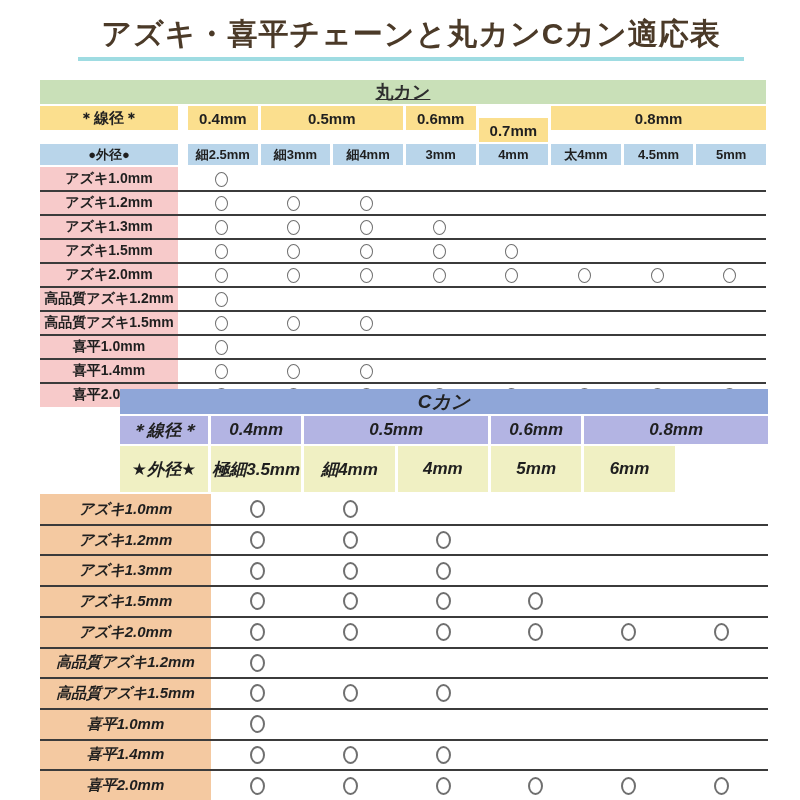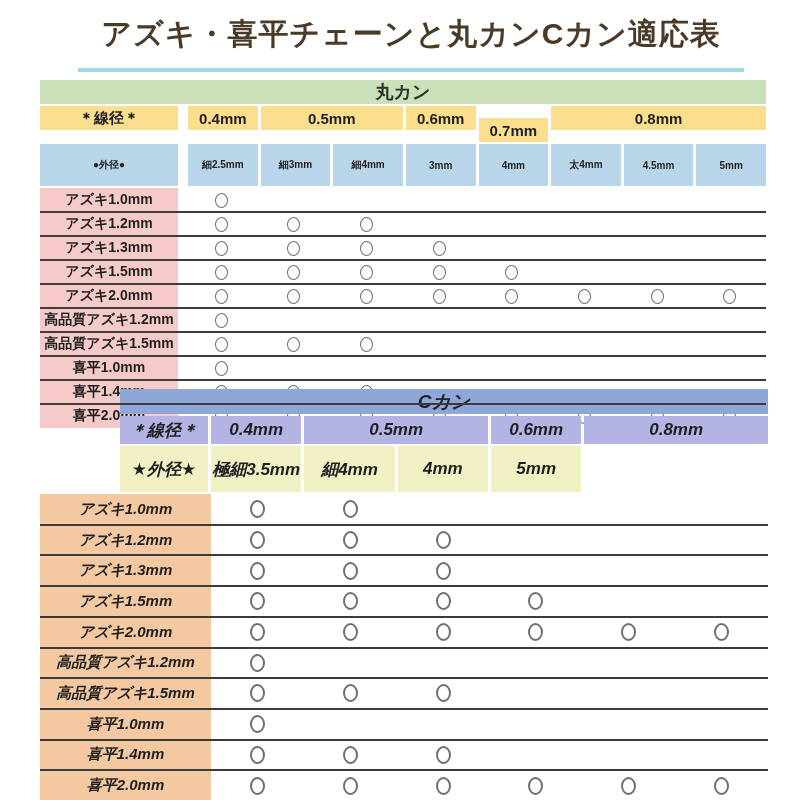--- a/index.html
+++ b/index.html
@@ -8,38 +8,38 @@
     --title-underline:#9fdce2; --title-text:#4b3a28; --separator:#3b3b3b; --circle:#6f6f6f;
   }
   *{box-sizing:border-box; margin:0; padding:0;}
   html,body{width:800px; height:800px; overflow:hidden; background:#ffffff;
     font-family:"Liberation Sans","DejaVu Sans",sans-serif; font-weight:bold; color:#1f1f1f;}
   .stage{position:relative; width:800px; height:800px;}
 
   
   .page-title{position:absolute; left:78px; top:14px; width:666px; text-align:center;
     font-size:30px; letter-spacing:1px; color:var(--title-text);
-    border-bottom:4px solid var(--title-underline); padding-bottom:13px;}
+    border-bottom:4px solid var(--title-underline); padding-bottom:2px;}
 
   
   .thead{display:grid; column-gap:3px; row-gap:2px;}
   .cell{display:flex; align-items:center; justify-content:center; text-align:center; white-space:nowrap;}
   .tbody{position:relative;}
   .trow{display:grid; position:relative;}
   .rlabel{display:flex; align-items:center; justify-content:center; white-space:nowrap;}
   .slot{display:flex; align-items:center; justify-content:center;}
   .sep{position:absolute; left:0; width:100%; height:2px; background:var(--separator); z-index:3;}
   .mark{border-radius:50%; background:#fff;}
 
   
   .mk{position:absolute; left:40px; top:80px; width:726px;}
   .mk .thead{grid-template-columns:145px repeat(8,1fr);}
-  .mk .title-cell{grid-column:1 / -1; height:24px; background:var(--marukan-header); font-size:18px; color:#2e2e2e;}
+  .mk .title-cell{grid-column:1 / -1; height:24px; background:var(--marukan-header); font-size:18px; color:#2e2e2e;text-decoration:underline;}
   .mk .wire-cell{height:24px; background:var(--wire-row); font-size:15px;}
-  .mk .outer-cell{height:42px; background:var(--outer-row); font-size:10px;}
+  .mk .outer-cell{height:21px; background:var(--outer-row); font-size:13px;}
   .mk .hlabel{margin-right:7px;}
   .mk .tbody{margin-top:2px;}
   .mk .trow{grid-template-columns:145px repeat(8,1fr); height:24px;}
   .mk .rlabel{background:var(--row-label); margin-right:7px; font-size:14px;}
   .mk .mark{width:13px; height:15px; border:1.5px solid var(--circle);}
 
   
   .ck{position:absolute; left:40px; top:389px; width:728px;font-style:italic;}
   .ck .thead{margin-left:80px; width:648px; grid-template-columns:88px repeat(6,1fr);}
   .ck .title-cell{grid-column:1 / -1; height:25px; background:var(--ckan-header); font-size:19px; color:#222;}
@@ -278,20 +278,21 @@
         <div class="cell wire-cell hlabel">＊線径＊</div>
         <div class="cell wire-cell" style="grid-column: span 1;">0.4mm</div>
         <div class="cell wire-cell" style="grid-column: span 2;">0.5mm</div>
         <div class="cell wire-cell" style="grid-column: span 1;">0.6mm</div>
         <div class="cell wire-cell" style="grid-column: span 2;">0.8mm</div>
         <div class="cell outer-cell hlabel">★外径★</div>
         <div class="cell outer-cell">極細3.5mm</div>
         <div class="cell outer-cell">細4mm</div>
         <div class="cell outer-cell">4mm</div>
         <div class="cell outer-cell">5mm</div>
+        <div class="cell outer-cell">6mm</div>
       </div>
     <div class="tbody">
         <div class="trow">
           <div class="rlabel">アズキ1.0mm</div>
           <div class="slot">
             <div class="mark"></div>
           </div>
           <div class="slot">
             <div class="mark"></div>
           </div>

